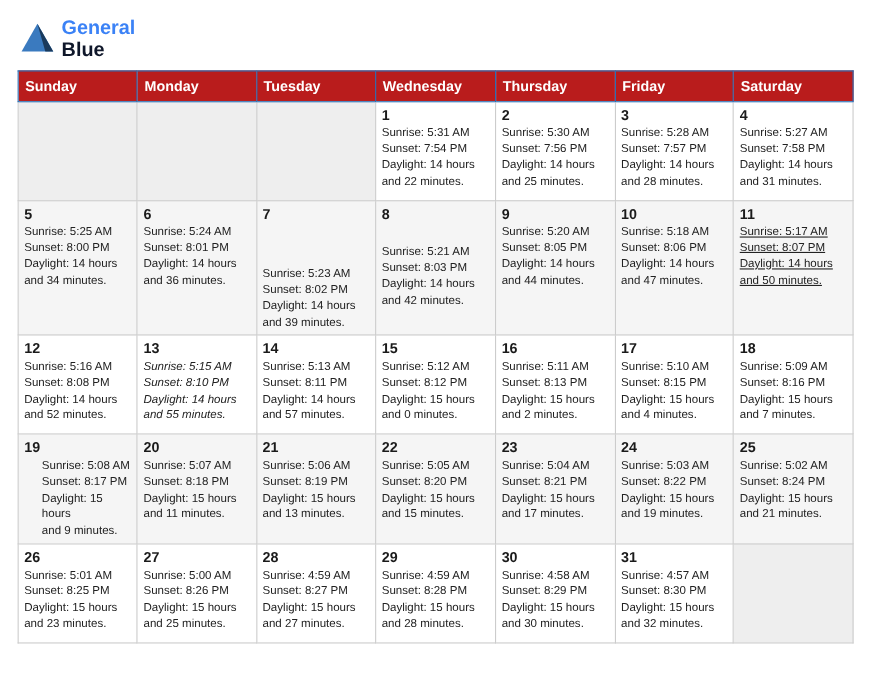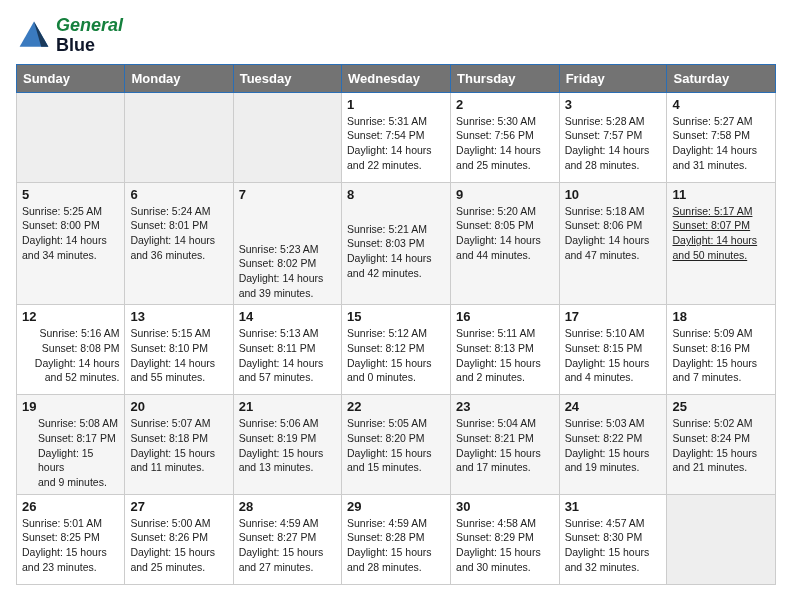--- a/index.html
+++ b/index.html
@@ -21,22 +21,21 @@
       align-items: center;
       gap: 4px;
     }
     .logo-text {
       font-size: 18px;
       font-weight: bold;
       color: #1a3a5c;
       line-height: 1.1;
     }
     .logo-text span {
-      color: #15803d;
-      font-style: italic;
+      color: #3b82f6;
     }
     .logo-icon {
       width: 36px;
       height: 36px;
     }
     .title-block {
       text-align: right;
     }
     .month-title {
       font-size: 36px;
@@ -46,21 +45,21 @@
     .location {
       font-size: 15px;
       color: #1a3a5c;
     }
     .calendar {
       width: 100%;
       border-collapse: collapse;
       font-size: 11px;
     }
     .calendar th {
-      background: #737373;
+      background: #b91c1c;
       color: #fff;
       text-align: left;
       padding: 6px 6px;
       font-size: 13px;
       font-weight: bold;
       border: 1px solid #2a6eb5;
     }
     .calendar td {
       border: 1px solid #ccc;
       vertical-align: top;
@@ -200,28 +199,28 @@
           <div class="day-num">11</div>
           <div class="day-info" style="white-space: pre-line; text-decoration: underline;">Sunrise: 5:17 AM
 Sunset: 8:07 PM
 Daylight: 14 hours
 and 50 minutes.</div>
         </td>
       </tr>
       <tr>
         <td>
           <div class="day-num">12</div>
-          <div class="day-info" style="white-space: pre-line; text-align: right;">Sunrise: 5:16 AM
+          <div class="day-info" style="white-space: pre-line;">Sunrise: 5:16 AM
 Sunset: 8:08 PM
 Daylight: 14 hours
 and 52 minutes.</div>
         </td>
         <td>
           <div class="day-num">13</div>
-          <div class="day-info" style="white-space: pre-line;">Sunrise: 5:15 AM
+          <div class="day-info" style="white-space: pre-line; font-style: italic;">Sunrise: 5:15 AM
 Sunset: 8:10 PM
 Daylight: 14 hours
 and 55 minutes.</div>
         </td>
         <td>
           <div class="day-num">14</div>
           <div class="day-info" style="white-space: pre-line;">Sunrise: 5:13 AM
 Sunset: 8:11 PM
 Daylight: 14 hours
 and 57 minutes.</div>

